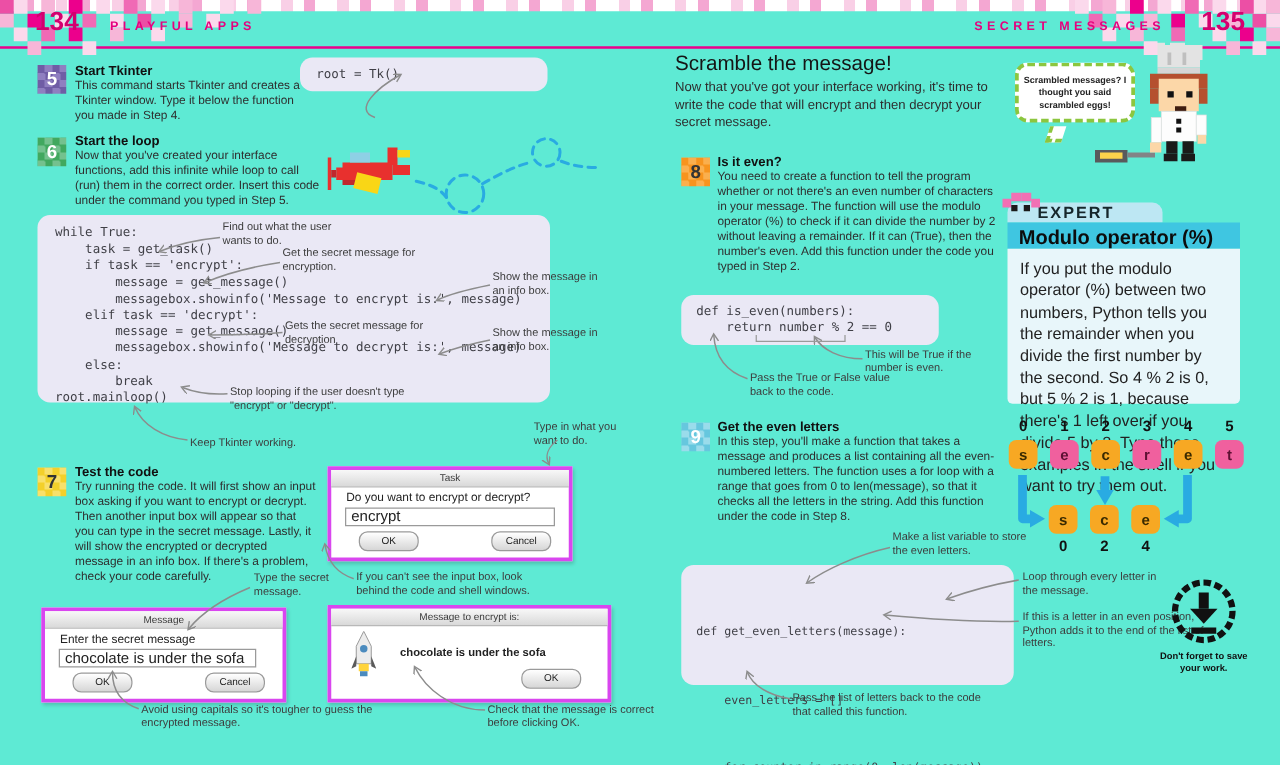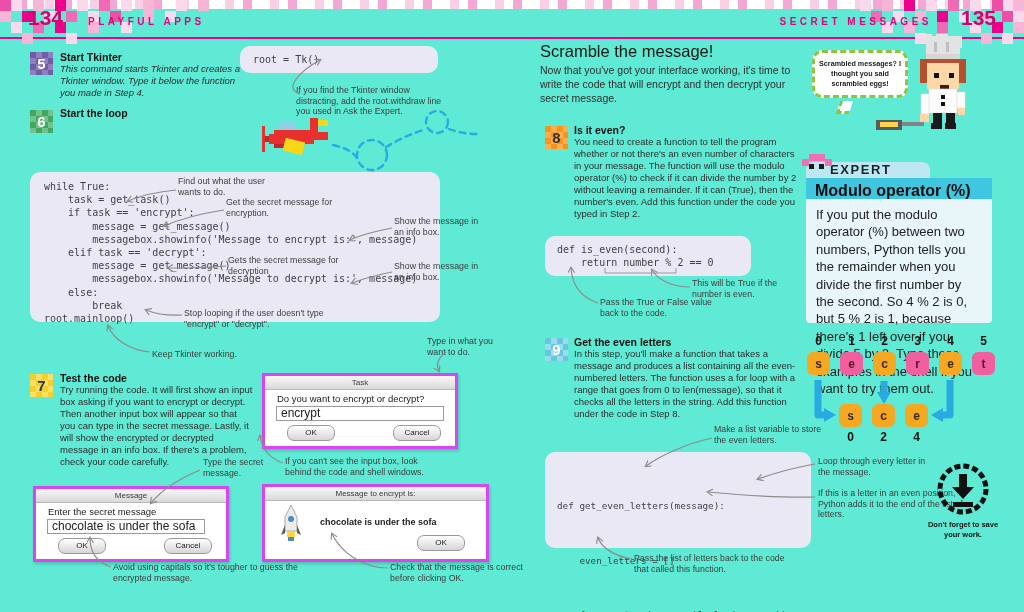--- a/index.html
+++ b/index.html
@@ -75,29 +75,29 @@
        22px 22px #fbd9ec,44px 22px #f7b6d8,77px 22px #f06ab5,110px 22px #fbd9ec,132px 22px #ec008c,153px 22px #f7b6d8,55px 33px #fbd9ec,121px 33px #f7b6d8,142px 33px #fbd9ec;"></div>
 
   <div class="abs pagenum" style="left:28px;top:6px;">134</div>
   <div class="abs sectitle" style="left:88px;top:16px;">PLAYFUL APPS</div>
   <div class="abs sectitle" style="right:92px;top:16px;">SECRET MESSAGES</div>
   <div class="abs pagenum" style="right:28px;top:6px;">135</div>
   <div class="abs rule"></div>
 
   <div class="abs badge" style="left:30px;top:52px;--c1:#6f5da5;--c2:#8f7fc0;color:#fff;">5</div>
   <div class="abs stitle" style="left:60px;top:51px;">Start Tkinter</div>
-  <div class="abs sbody" style="left:60px;top:63px;width:186px;font-style:italic;">This command starts Tkinter and creates a Tkinter window. Type it below the function you made in Step 4.</div>
+  <div class="abs sbody" style="left:60px;top:63px;width:186px;">This command starts Tkinter and creates a Tkinter window. Type it below the function you made in Step 4.</div>
 
   <div class="abs codebox" style="left:240px;top:46px;width:198px;height:27px;">
     <div class="cl" style="padding:7px 0 0 13px;">root = Tk()</div>
   </div>
-  <div class="abs ann" style="left:296px;top:85px;width:152px;">If you find the Tkinter window distracting, add the root.withdraw line you used in Ask the Expert.</div>
 
   <div class="abs badge" style="left:30px;top:110px;--c1:#41a85f;--c2:#74c18e;color:#fff;">6</div>
   <div class="abs stitle" style="left:60px;top:107px;">Start the loop</div>
+  <div class="abs sbody" style="left:60px;top:119px;width:198px;">Now that you've created your interface functions, add this infinite while loop to call (run) them in the correct order. Insert this code under the command you typed in Step 5.</div>
 
   <svg class="abs" style="left:262px;top:112px;" width="72" height="52" viewBox="0 0 72 52">
     <rect x="0" y="14" width="3" height="26" fill="#e8302e"></rect>
     <rect x="3" y="24" width="4" height="6" fill="#c0272d"></rect>
     <rect x="7" y="22" width="6" height="10" fill="#e8302e"></rect>
     <rect x="12" y="18" width="40" height="14" fill="#e8302e"></rect>
     <rect x="18" y="10" width="16" height="8" fill="#8ed0e5"></rect>
     <rect x="48" y="6" width="8" height="14" fill="#e8302e"></rect>
     <rect x="56" y="8" width="10" height="6" fill="#f9d616"></rect>
     <rect x="52" y="20" width="14" height="8" fill="#e8302e"></rect>
@@ -203,21 +203,21 @@
     <rect x="55" y="89" width="11" height="6" fill="#1a1a1a"></rect>
     <rect x="69" y="89" width="11" height="6" fill="#1a1a1a"></rect>
   </svg>
 
   <div class="abs badge" style="left:545px;top:126px;--c1:#f7941e;--c2:#faaf4e;color:#333;">8</div>
   <div class="abs stitle" style="left:574px;top:124px;">Is it even?</div>
   <div class="abs sbody" style="left:574px;top:136px;width:226px;">You need to create a function to tell the program whether or not there's an even number of characters in your message. The function will use the modulo operator (%) to check if it can divide the number by 2 without leaving a remainder. If it can (True), then the number's even. Add this function under the code you typed in Step 2.</div>
 
   <div class="abs codebox" style="left:545px;top:236px;width:206px;height:40px;">
     <div style="padding:7px 0 0 12px;">
-      <div class="cl">def is_even(second):</div>
+      <div class="cl">def is_even(numbers):</div>
       <div class="cl">    return number % 2 == 0</div>
     </div>
   </div>
   <div class="abs ann" style="left:692px;top:278px;width:100px;">This will be True if the number is even.</div>
   <div class="abs ann" style="left:600px;top:297px;width:114px;">Pass the True or False value back to the code.</div>
 
   <div class="abs badge" style="left:545px;top:338px;--c1:#66c7de;--c2:#9adceb;color:#fff;">9</div>
   <div class="abs stitle" style="left:574px;top:336px;">Get the even letters</div>
   <div class="abs sbody" style="left:574px;top:348px;width:228px;">In this step, you'll make a function that takes a message and produces a list containing all the even-numbered letters. The function uses a for loop with a range that goes from 0 to len(message), so that it checks all the letters in the string. Add this function under the code in Step 8.</div>
 

